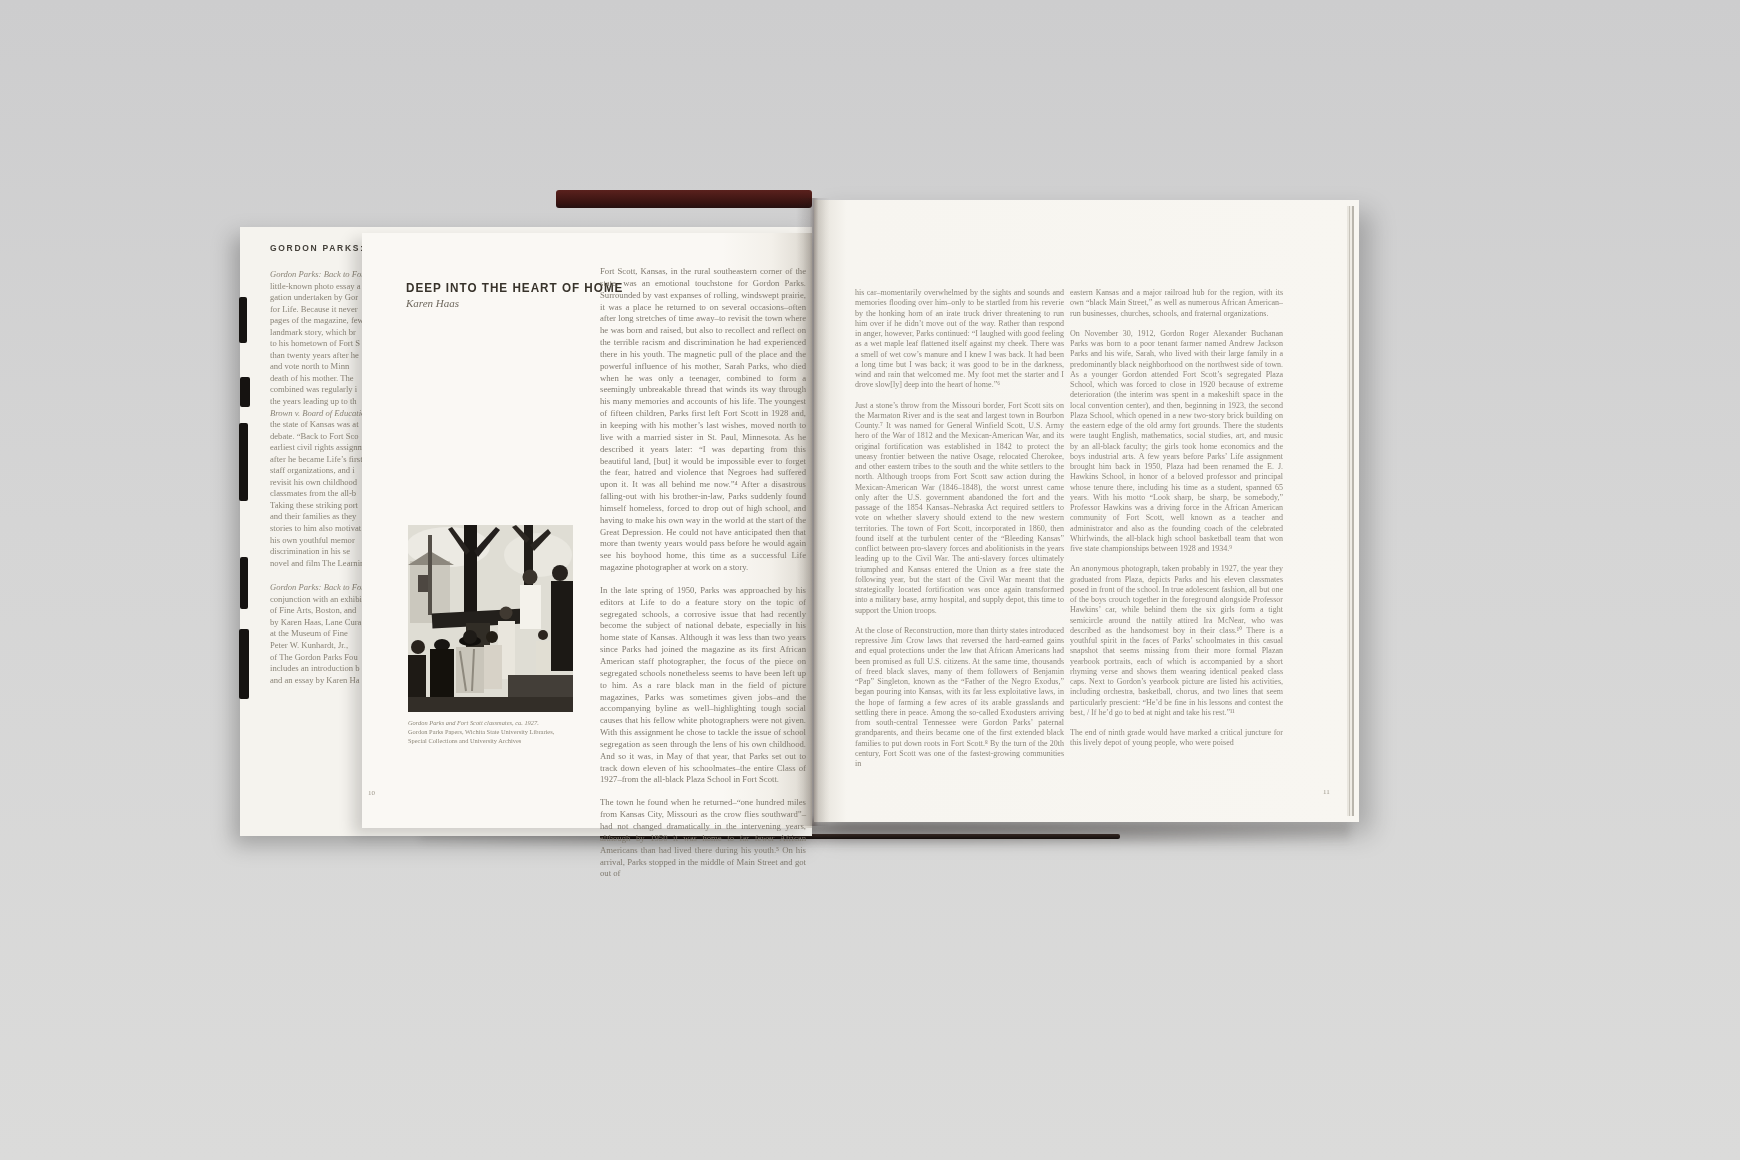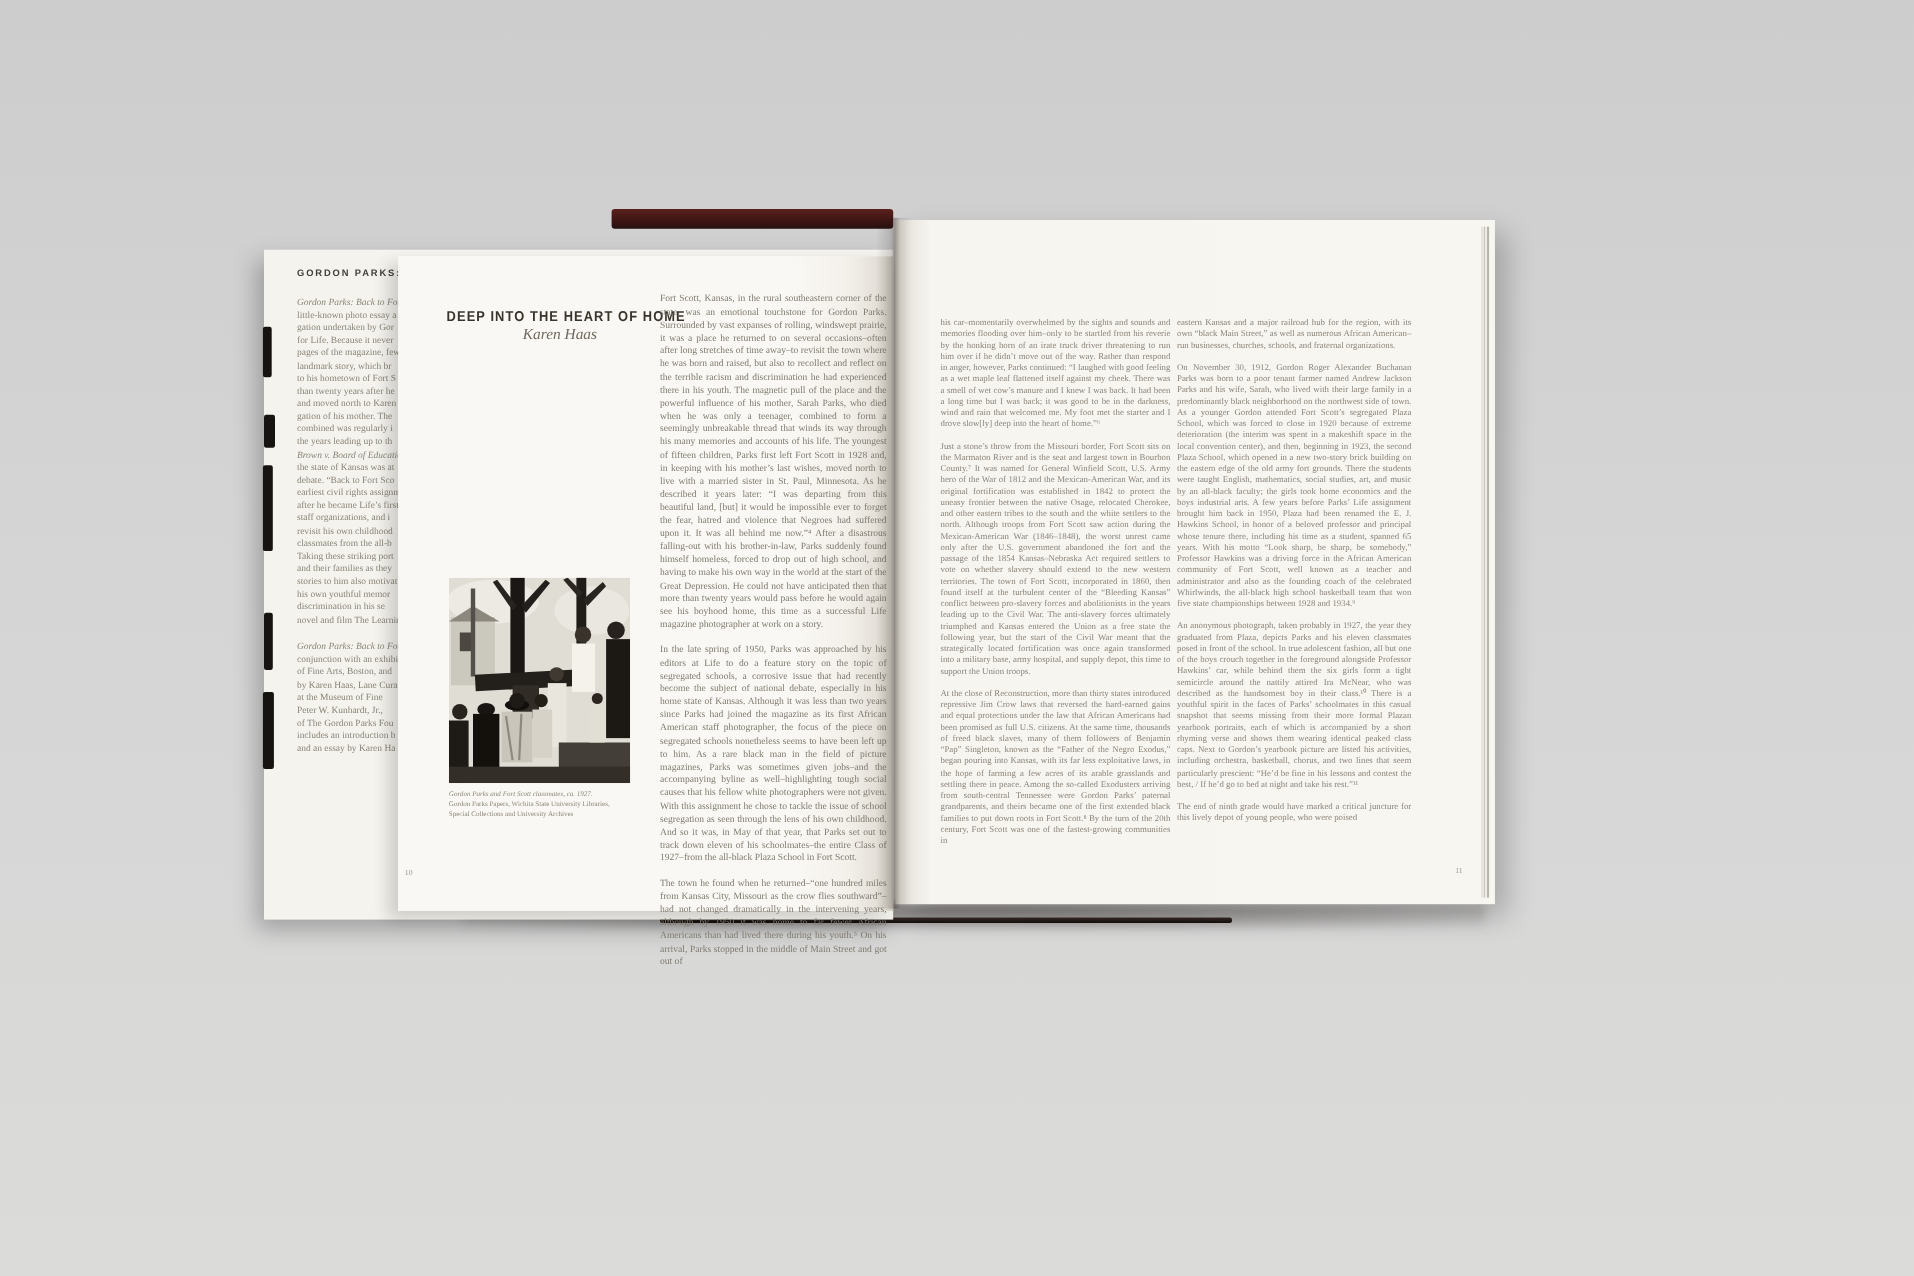--- a/index.html
+++ b/index.html
@@ -33,22 +33,22 @@
     font-weight:bold;font-size:8.5px;letter-spacing:1.7px;color:#44403a;white-space:nowrap;}
   .up-col{position:absolute;left:30px;top:42px;width:140px;color:#8a8477;
     font-size:8.6px;line-height:11.55px;}
   .up-col .gap{height:13px;}
   .upline{white-space:nowrap;}
   .upline.italic{font-style:italic;}
   
   .chapter-title{position:absolute;left:44px;top:47px;width:230px;
     font-family:"Liberation Sans",sans-serif;font-weight:bold;font-size:13px;letter-spacing:1.1px;
     color:#38332b;white-space:nowrap;transform:scaleX(.9);transform-origin:left top;}
-  .byline{position:absolute;left:44px;top:64px;width:206px;text-align:center;
-    font-style:italic;font-size:14px;color:#6e685d;}
+  .byline{position:absolute;left:44px;top:64px;width:206px;text-align:left;
+    font-style:italic;font-size:11px;color:#6e685d;}
   .photo{position:absolute;left:46px;top:292px;width:165px;height:187px;overflow:hidden;}
   .photo svg{display:block;filter:blur(.4px) contrast(1.03);}
   .caption{position:absolute;left:46px;top:485px;width:190px;font-size:6.4px;line-height:9px;color:#8d8779;}
   .caption .cap1{font-style:italic;}
   .body-col{position:absolute;text-align:justify;}
   .body-col p{margin:0 0 11px 0;}
   .left-col{left:238px;top:33px;width:206px;font-size:8.7px;line-height:11.85px;color:#7f796e;}
   .folio{position:absolute;font-size:7px;color:#9d978b;}
   .folio-left{left:6px;top:556px;font-family:Liberation Serif, serif;}
   .folio-right{left:509px;top:588px;text-align:right;}
@@ -78,22 +78,22 @@
       <div>
 
       <div class="upline italic">Gordon Parks: Back to Fort</div>
           <div class="upline">little-known photo essay a</div>
           <div class="upline">gation undertaken by Gor</div>
           <div class="upline">for Life. Because it never</div>
           <div class="upline">pages of the magazine, few</div>
           <div class="upline">landmark story, which br</div>
           <div class="upline">to his hometown of Fort S</div>
           <div class="upline">than twenty years after he</div>
-          <div class="upline">and moved north to Karen</div>
-          <div class="upline">gation of his mother. The</div>
+          <div class="upline">and vote north to Minn</div>
+          <div class="upline">death of his mother. The</div>
           <div class="upline">combined was regularly i</div>
           <div class="upline">the years leading up to th</div>
           <div class="upline italic">Brown v. Board of Education</div>
           <div class="upline">the state of Kansas was at</div>
           <div class="upline">debate. “Back to Fort Sco</div>
           <div class="upline">earliest civil rights assignm</div>
           <div class="upline">after he became Life’s first</div>
           <div class="upline">staff organizations, and i</div>
           <div class="upline">revisit his own childhood</div>
           <div class="upline">classmates from the all-b</div>

